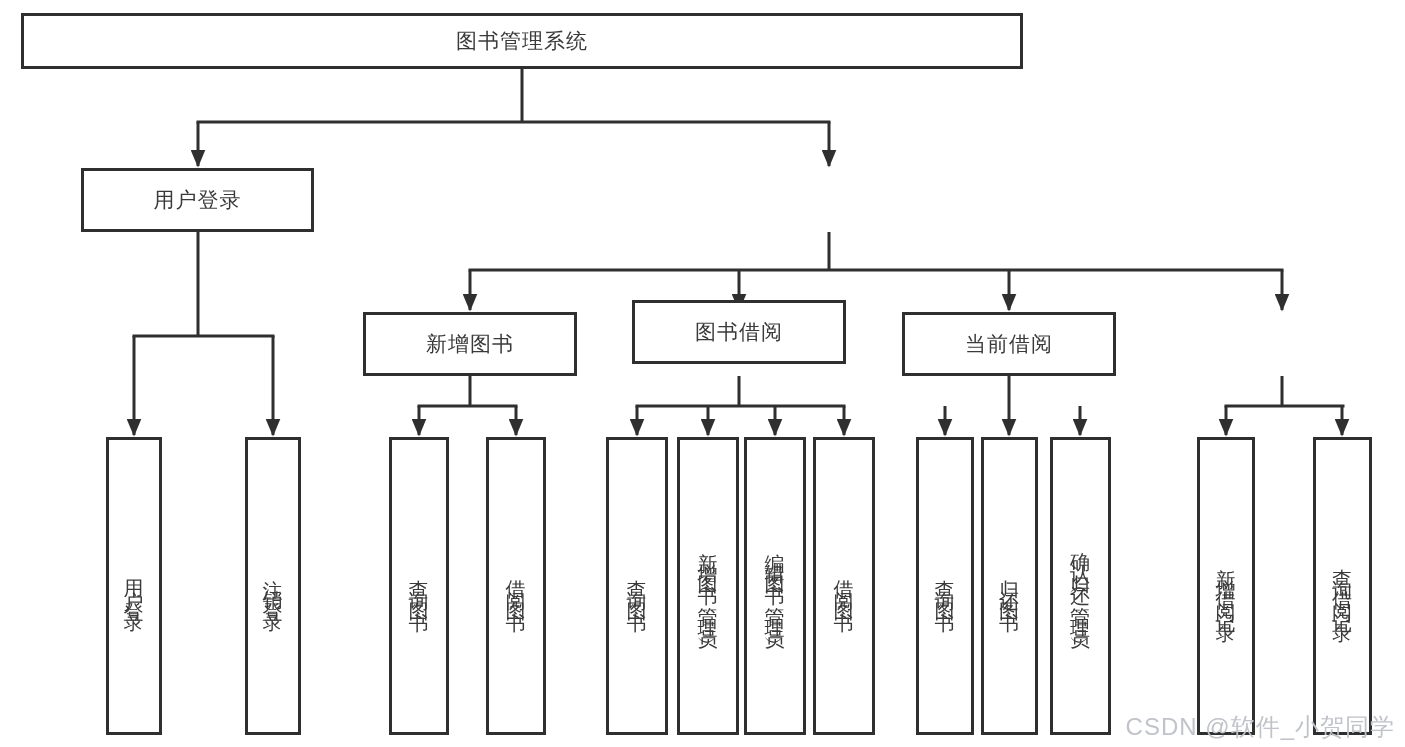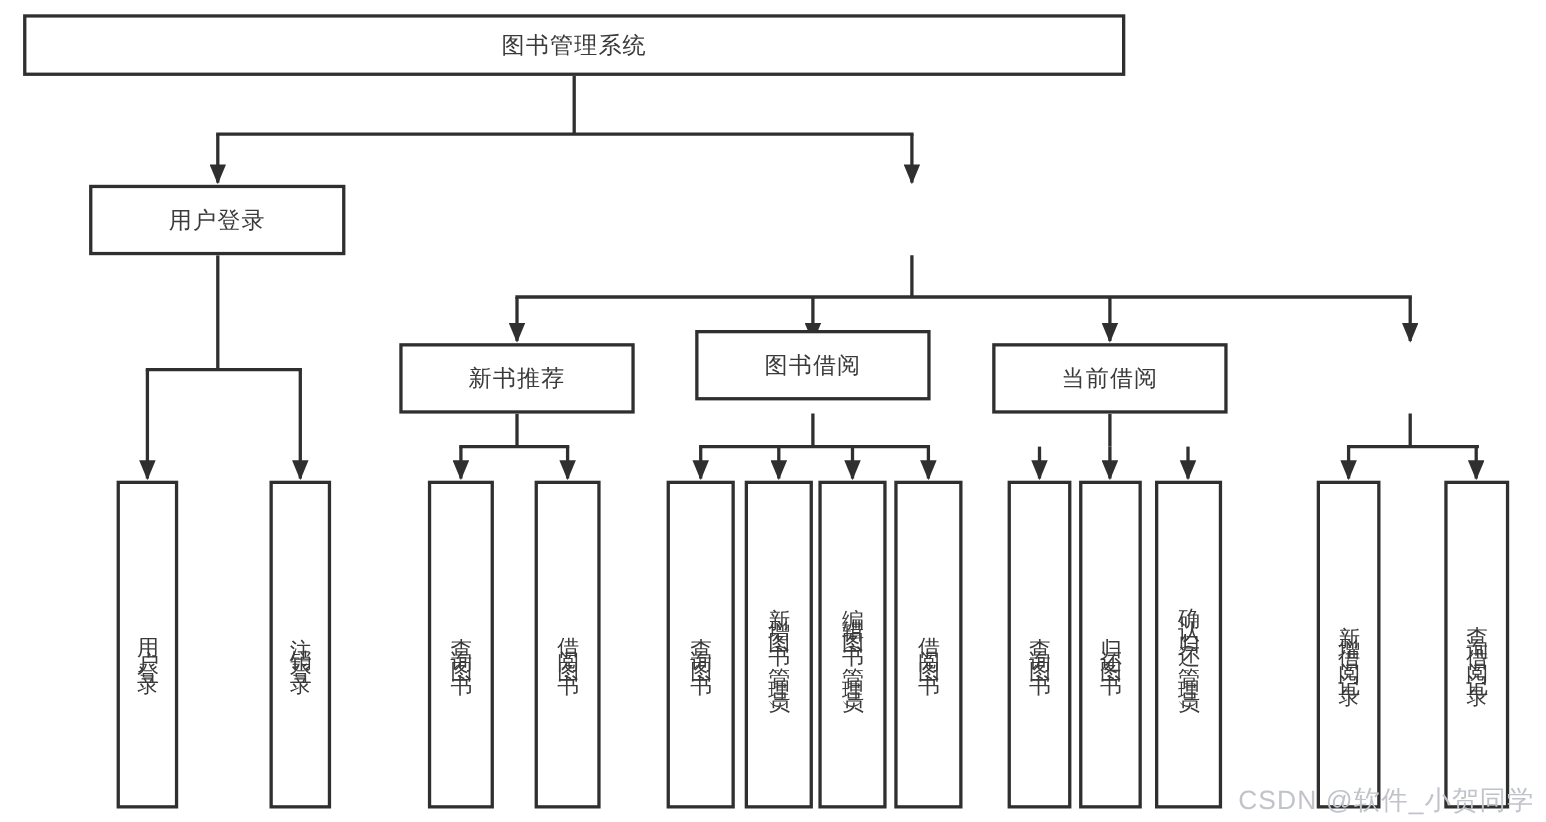--- a/index.html
+++ b/index.html
@@ -90,21 +90,21 @@
       <path d="M1282,376 L1282,406 M1224.5,406 L1344.5,406"></path>
       <line x1="1226" y1="406" x2="1226" y2="435" marker-end="url(#ah)"></line>
       <line x1="1342" y1="406" x2="1342" y2="435" marker-end="url(#ah)"></line>
     </g>
   </svg>
 
   <div class="node h" style="left:21px; top:13px; width:1002px; height:56px;">图书管理系统</div>
 
   <div class="node h" style="left:81px; top:168px; width:233px; height:64px;">用户登录</div>
 
-  <div class="node h" style="left:363px; top:312px; width:214px; height:64px;">新书推荐</div>
+  <div class="node h" style="left:363px; top:312px; width:214px; height:64px;">新增图书</div>
   <div class="node h" style="left:632px; top:300px; width:214px; height:64px;">图书借阅</div>
   <div class="node h" style="left:902px; top:312px; width:214px; height:64px;">当前借阅</div>
 
   <div class="node v" style="left:106px; top:437px; width:56px; height:298px;">
     <span>用户登录</span>
   </div>
   <div class="node v" style="left:245px; top:437px; width:56px; height:298px;">
     <span>注销登录</span>
   </div>
 

